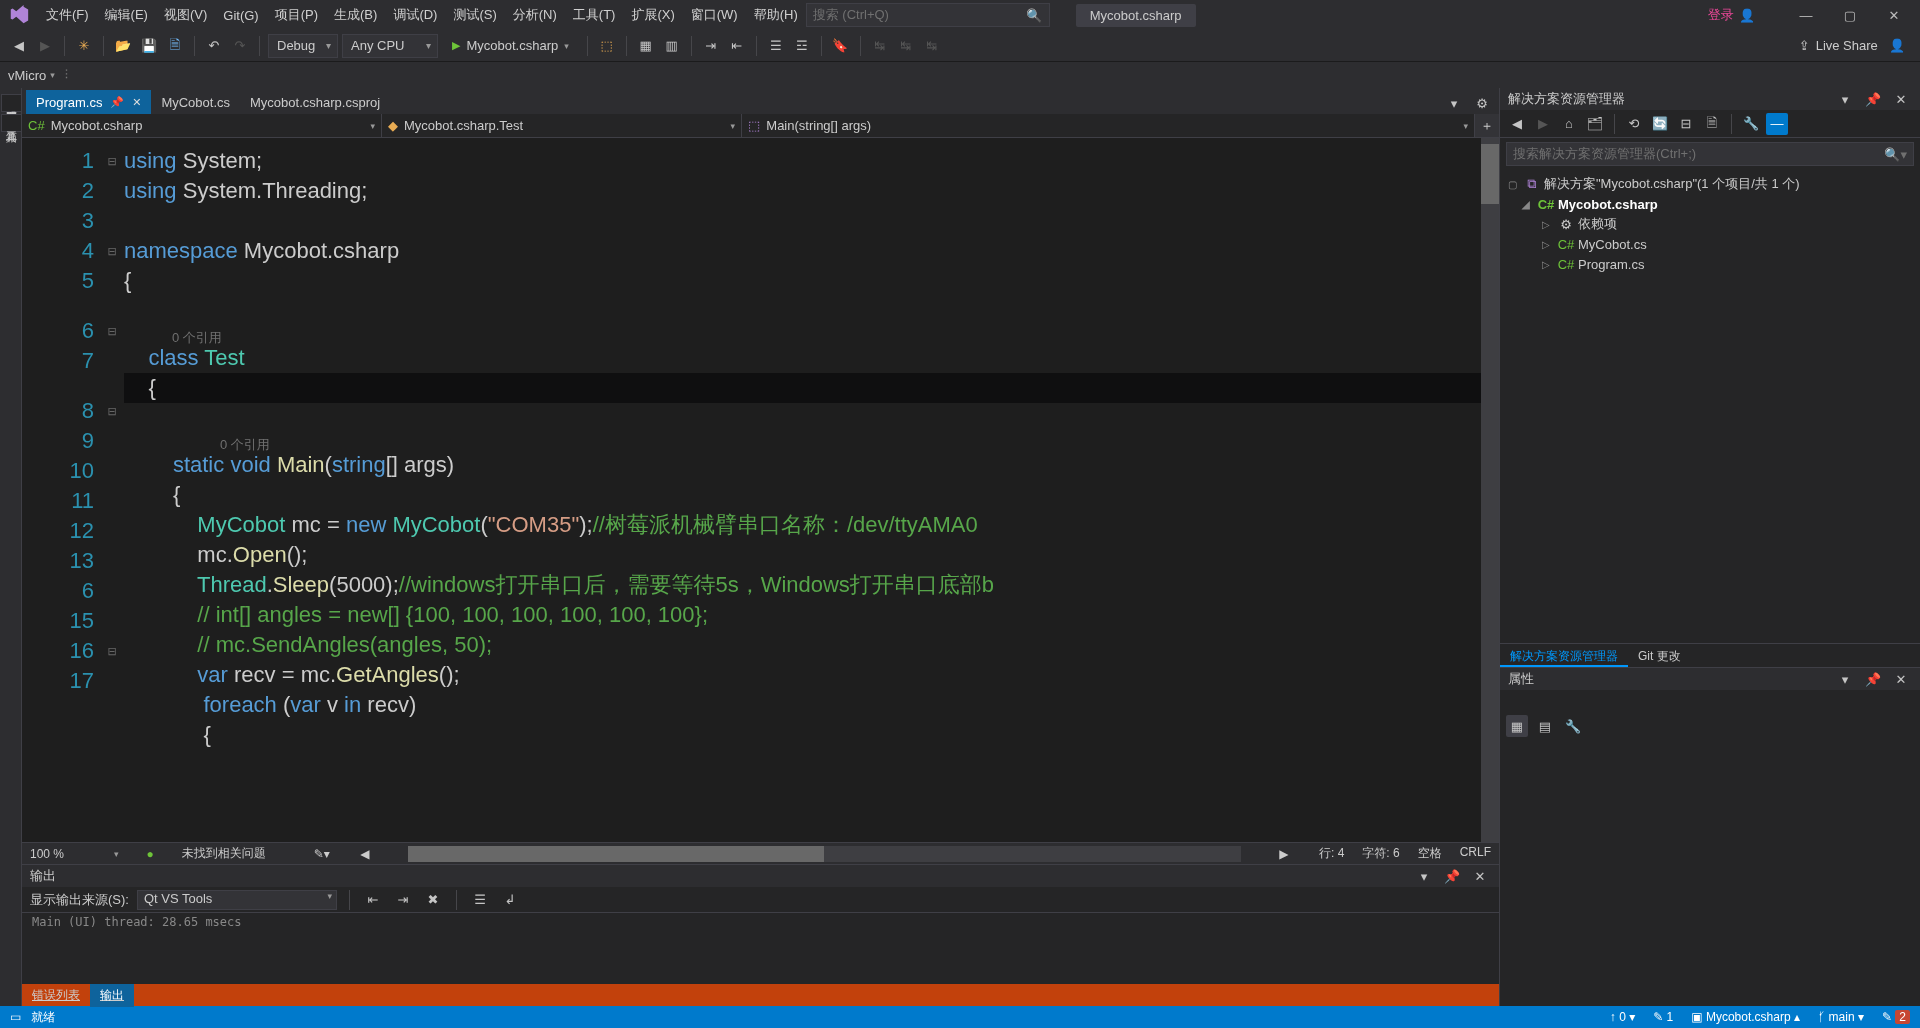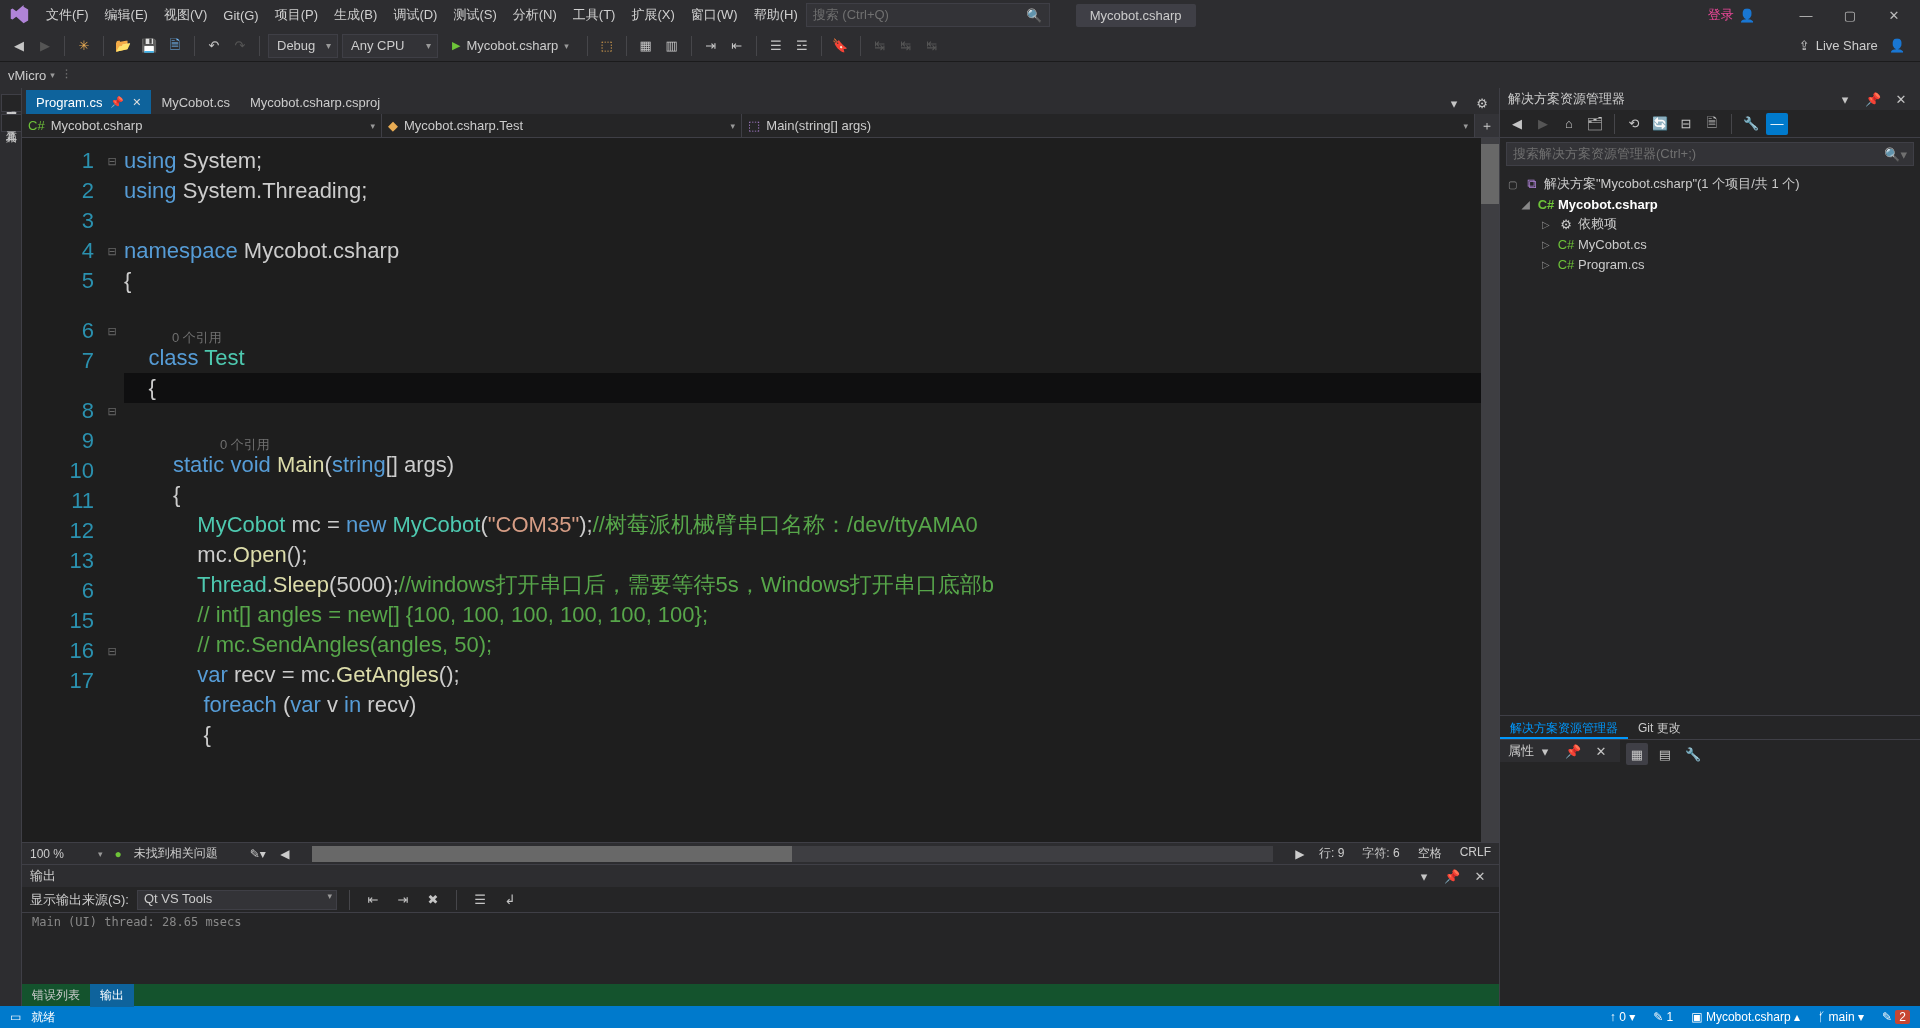--- a/index.html
+++ b/index.html
@@ -58,36 +58,36 @@
 .kw   { color:#569cd6; }
 .type { color:#4ec9b0; }
 .str  { color:#d69d85; }
 .com  { color:#57a64a; }
 .mem  { color:#dcdcaa; }
 .curline { background:#0f0f10; display:block; }
 .editor-vsbar { width:18px; background:#3e3e42; }
 .editor-vsbar .thumb { background:#686868; height:60px; margin-top:6px; }
 
 
-.ed-status { height:22px; background:#2d2d30; border-top:1px solid #3f3f46; display:flex; align-items:center; padding:0 8px; gap:12px; color:#ccc; font-size:12px; }
+.ed-status { height:22px; background:#2d2d30; border-top:1px solid #3f3f46; display:flex; align-items:center; padding:0 8px; gap:28px; color:#ccc; font-size:12px; }
 .ed-status .zoom { width:56px; }
 .ed-status .ok { color:#6ec439; }
 .ed-status .right { margin-left:auto; display:flex; gap:18px; }
 .hscroll { height:16px; background:#3e3e42; margin:0 8px; flex:1; position:relative; }
 .hscroll .th { position:absolute; left:0; width:50%; top:0; bottom:0; background:#686868; }
 
 
 .output { height:142px; display:flex; flex-direction:column; border-top:1px solid #3f3f46; }
 .output .hdr { height:22px; background:#2d2d30; display:flex; align-items:center; padding:0 8px; color:#ccc; }
 .output .hdr .r { margin-left:auto; display:flex; gap:6px; }
 .output .bar { height:26px; background:#252526; display:flex; align-items:center; padding:0 8px; gap:8px; border-bottom:1px solid #3f3f46; }
 .output .bar .combo { height:20px; background:#333337; border:1px solid #3f3f46; padding:0 2px 0 6px; color:#ccc; min-width:200px; position:relative; }
 .output .bar .combo::after { content:"▾"; position:absolute; right:4px; font-size:9px; color:#999; }
 .output .body { flex:1; background:#252526; font-family:Consolas,monospace; color:#888; font-size:12px; padding:2px 10px; }
-.output .tabs { height:22px; background:#14532d; display:flex; align-items:flex-start; }
+.output .tabs { height:22px; background:#c2410c; display:flex; align-items:flex-start;text-decoration:underline; }
 .output .tabs .t { padding:3px 10px; color:#ccc; font-size:12px; }
 .output .tabs .t.active { background:#0e639c; color:#fff; }
 
 
 .rpanel { width:421px; background:#252526; border-left:1px solid #3f3f46; display:flex; flex-direction:column; }
 .rp-hdr { height:22px; background:#2d2d30; display:flex; align-items:center; padding:0 8px; color:#ccc; }
 .rp-hdr .r { margin-left:auto; display:flex; gap:6px; }
 .rp-tb { height:28px; display:flex; align-items:center; gap:4px; padding:0 6px; border-bottom:1px solid #3f3f46; }
 .rp-tb .tb-btn.active { background:#007acc; color:#fff; }
 .rp-search { height:24px; margin:4px 6px; background:#333337; border:1px solid #3f3f46; display:flex; align-items:center; padding:0 6px; color:#707070; }
@@ -96,21 +96,21 @@
 .tree .node.bold { font-weight:600; color:#fff; }
 .tree .exp { width:12px; color:#888; font-size:10px; }
 .tree .ic  { width:16px; height:16px; display:inline-flex; align-items:center; justify-content:center; }
 .tree .lvl1 { padding-left:22px; }
 .tree .lvl2 { padding-left:42px; }
 .rp-tabs { height:24px; border-top:1px solid #3f3f46; display:flex; }
 .rp-tabs .t { padding:4px 10px; font-size:12px; color:#ccc; }
 .rp-tabs .t.active { color:#0097fb; border-bottom:2px solid #0097fb; }
 
 
-.props { border-top:1px solid #3f3f46; display:flex; flex-direction:row; flex-shrink:0; }
+.props { border-top:1px solid #3f3f46; display:flex; flex-direction:column; flex-shrink:0; }
 .props .hdr { height:22px; background:#2d2d30; display:flex; align-items:center; padding:0 8px; color:#ccc; }
 .props .hdr .r { margin-left:auto; display:flex; gap:6px; }
 .props .row { height:22px; background:#252526; }
 .props .tb  { height:28px; display:flex; align-items:center; gap:6px; padding:0 6px; }
 .props .body { height:266px; background:#252526; }
 
 
 .status { height:22px; background:#007acc; color:#fff; display:flex; align-items:center; padding:0 10px; font-size:12px; gap:10px; }
 .status .r { margin-left:auto; display:flex; align-items:center; gap:18px; }
 .badge-red { background:#c74632; border-radius:2px; padding:0 4px; }
@@ -305,21 +305,21 @@
       <span class="chevron">▾</span>
       <span class="ok">●</span>
       <span>未找到相关问题</span>
       <span style="margin-left:20px">✎▾</span>
       <span style="width:14px;text-align:center">◀</span>
       <div class="hscroll">
           <div class="th"></div>
         </div>
       <span style="width:14px;text-align:center">▶</span>
       <div class="right">
-        <span>行: 9</span>
+        <span>行: 4</span>
         <span>字符: 6</span>
         <span>空格</span>
         <span>CRLF</span>
       </div>
     </div>
 
     <div class="output">
       <div class="hdr">
         <span>输出</span>
         <div class="r">

